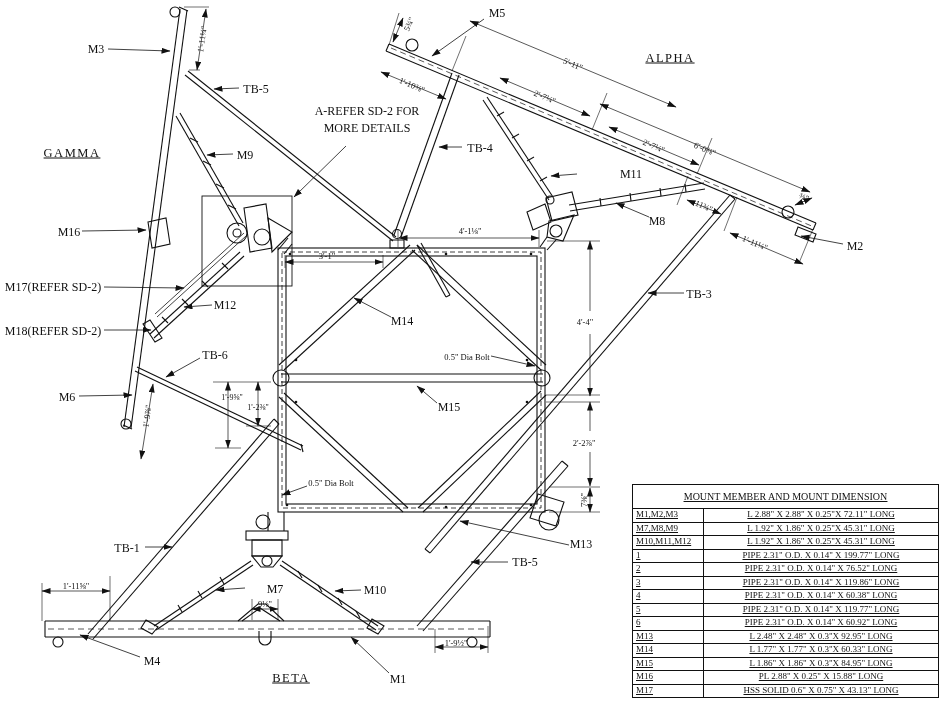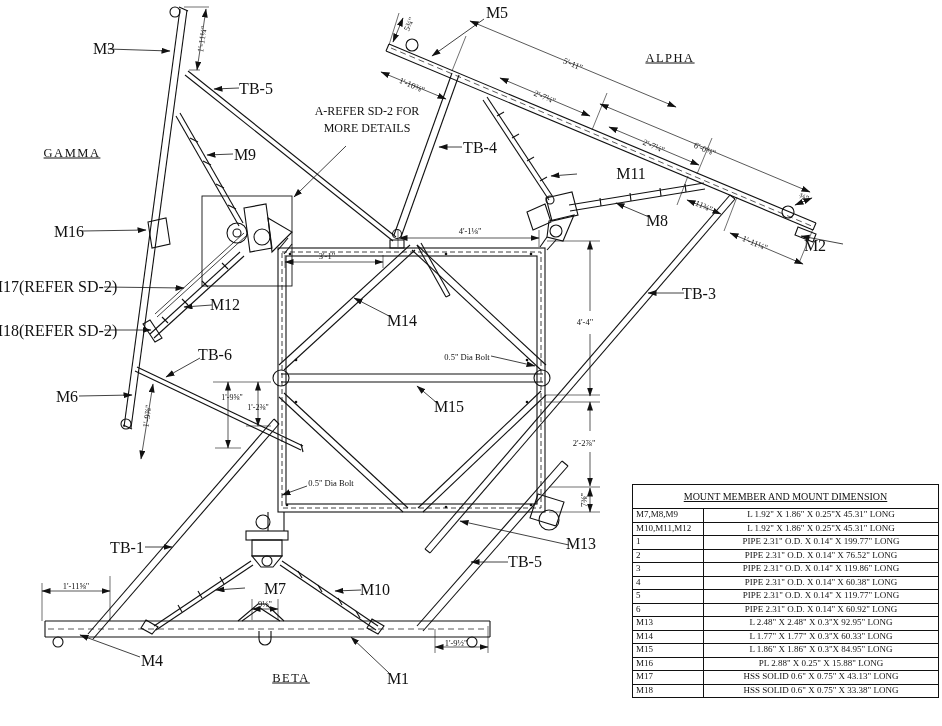--- a/index.html
+++ b/index.html
@@ -2,29 +2,29 @@
 <html><head>
 <meta charset="utf-8">
 <style>
   html,body{margin:0;padding:0;}
   body{width:942px;height:726px;background:#ffffff;position:relative;overflow:hidden;
        font-family:"Liberation Serif","DejaVu Serif",serif;color:#111;}
   #sheet{position:absolute;left:0;top:0;width:942px;height:726px;}
   svg{position:absolute;left:0;top:0;}
   .t{position:absolute;white-space:nowrap;transform:translate(-50%,-50%) rotate(var(--r,0deg));
      font-family:"Liberation Serif","DejaVu Serif",serif;color:#111;}
-  .lbl{font-size:16px;}
+  .lbl{font-size:12px;}
   .dim{font-size:8.5px;}
   .ttl{font-size:12.5px;letter-spacing:1.5px;text-decoration:underline;}
   .note{font-size:8.5px;}
   .bignote{position:absolute;left:292px;top:103px;width:150px;text-align:center;
            font-size:12px;line-height:17px;}
   #memtable{position:absolute;left:632px;top:484px;width:307px;border-collapse:collapse;
             border:1.4px solid #111;}
-  #memtable td{border:1px solid #111;font-size:9px;line-height:11.6px;padding:0 3px;height:12.5px;}
+  #memtable td{border:1px solid #111;font-size:9px;line-height:11.6px;padding:0 3px;height:12.5px;text-decoration:underline;}
   #memtable td.c1{width:64px;text-align:left;}
   #memtable td.c2{text-align:center;}
   #memtable .hdr td{height:23px;text-align:center;font-size:10px;}
   #memtable .hdr span{text-decoration:underline;}
 </style>
 </head>
 <body>
 
 <div id="sheet">
 
@@ -322,23 +322,23 @@
     <line x1="346" y1="146" x2="294" y2="197" marker-end="url(#arr)"></line>
     <line x1="491" y1="356" x2="535" y2="366" marker-end="url(#arr)"></line>
     <line x1="307" y1="486" x2="282" y2="495" marker-end="url(#arr)"></line>
   </g>
 </svg>
 
 <span class="t ttl" style="left:72px;top:153px;">GAMMA</span>
 <span class="t ttl" style="left:670px;top:58px;">ALPHA</span>
 <span class="t ttl" style="left:291px;top:678px;">BETA</span>
 
-<span class="t lbl" style="left:104px;top:49px;">M3</span>
+<span class="t lbl" style="left:96px;top:49px;">M3</span>
 <span class="t lbl" style="left:497px;top:13px;">M5</span>
-<span class="t lbl" style="left:815px;top:246px;text-align:center;">M2</span>
+<span class="t lbl" style="left:855px;top:246px;text-align:center;">M2</span>
 <span class="t lbl" style="left:657px;top:221px;text-align:right;">M8</span>
 <span class="t lbl" style="left:590px;top:174px;margin-left:41px;">M11</span>
 <span class="t lbl" style="left:245px;top:155px;">M9</span>
 <span class="t lbl" style="left:69px;top:232px;">M16</span>
 <span class="t lbl" style="left:53px;top:287px;">M17(REFER SD-2)</span>
 <span class="t lbl" style="left:53px;top:331px;">M18(REFER SD-2)</span>
 <span class="t lbl" style="left:225px;top:305px;">M12</span>
 <span class="t lbl" style="left:67px;top:397px;">M6</span>
 <span class="t lbl" style="left:152px;top:661px;">M4</span>
 <span class="t lbl" style="left:398px;top:679px;">M1</span>
@@ -382,20 +382,24 @@
 <span class="t dim" style="left:76px;top:586px;">1'-11⅝"</span>
 <span class="t dim" style="left:265px;top:604px;">9⅛"</span>
 <span class="t dim" style="left:456px;top:643px;">1'-9½"</span>
 
 <table id="memtable">
   <tbody>
         <tr class="hdr">
     <td colspan="2"><span>MOUNT MEMBER AND MOUNT DIMENSION</span></td>
   </tr>
   <tr>
+          <td class="c1">M1,M2,M3</td>
+          <td class="c2">L 2.88" X 2.88" X 0.25"X 72.11" LONG</td>
+        </tr>
+  <tr>
           <td class="c1">M7,M8,M9</td>
           <td class="c2">L 1.92" X 1.86" X 0.25"X 45.31" LONG</td>
         </tr>
   <tr>
           <td class="c1">M10,M11,M12</td>
           <td class="c2">L 1.92" X 1.86" X 0.25"X 45.31" LONG</td>
         </tr>
   <tr>
           <td class="c1">1</td>
           <td class="c2">PIPE 2.31" O.D. X 0.14" X 199.77" LONG</td>
@@ -433,20 +437,16 @@
           <td class="c2">L 1.86" X 1.86" X 0.3"X 84.95" LONG</td>
         </tr>
   <tr>
           <td class="c1">M16</td>
           <td class="c2">PL 2.88" X 0.25" X 15.88" LONG</td>
         </tr>
   <tr>
           <td class="c1">M17</td>
           <td class="c2">HSS SOLID 0.6" X 0.75" X 43.13" LONG</td>
         </tr>
-  <tr>
-          <td class="c1">M18</td>
-          <td class="c2">HSS SOLID 0.6" X 0.75" X 33.38" LONG</td>
-        </tr>
 </tbody>
     </table>
 
 </div>
 
 </body></html>

